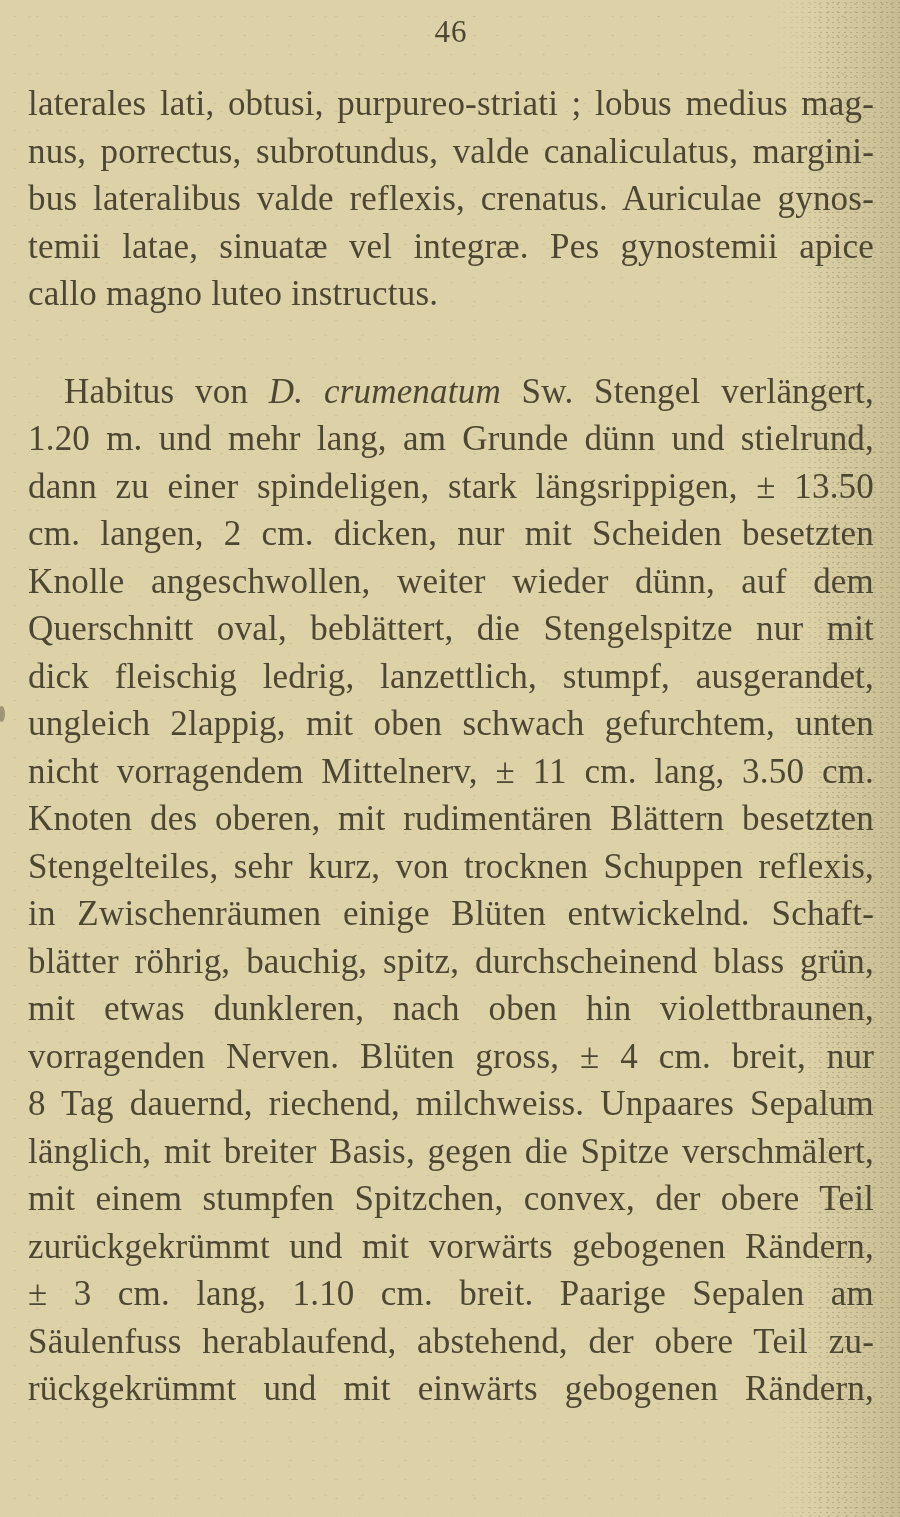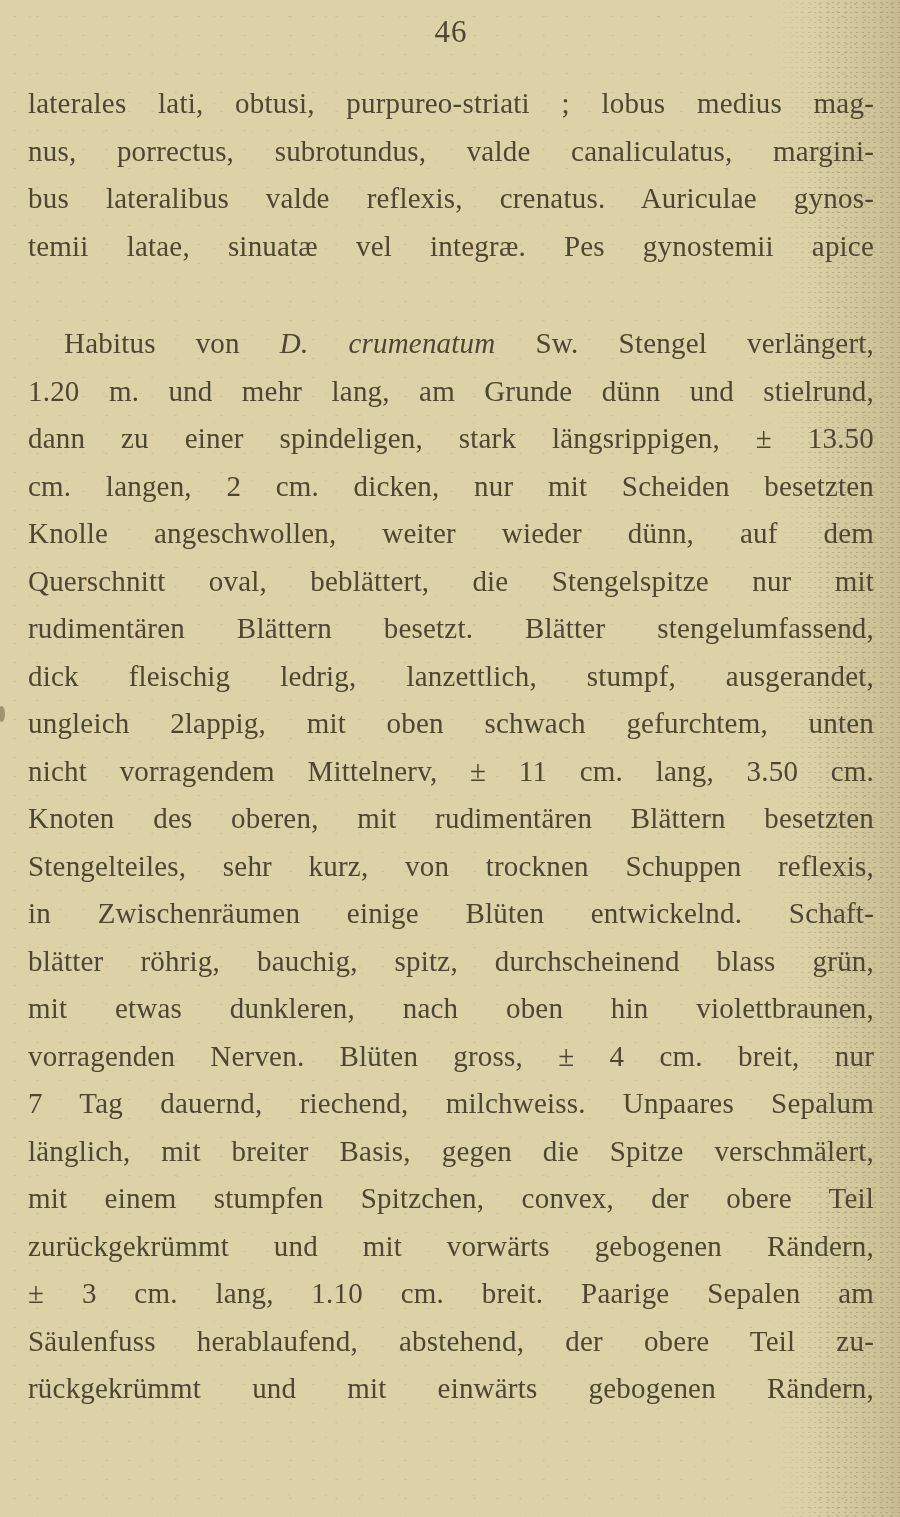--- a/index.html
+++ b/index.html
@@ -56,21 +56,21 @@
     line-height: 40px;
     letter-spacing: 1px;
   }
   .text-block {
     margin-top: 28px;
   }
   .paragraph + .paragraph {
     margin-top: 50px;
   }
   .line {
-    font-size: 29px;
+    font-size: 35px;
     line-height: 47.5px;
     letter-spacing: 0.2px;
     text-align: justify;
     text-align-last: justify;
     white-space: normal;
   }
   .line.no-just {
     text-align-last: left;
   }
   .line.indent {
@@ -87,39 +87,39 @@
   <div class="edge-band"></div>
   <div class="edge-mark"></div>
   <div class="content">
     <div class="page-number">46</div>
     <div class="text-block">
         <div class="paragraph">
           <div class="line"><span>laterales lati, obtusi, purpureo-striati ; lobus medius mag-</span></div>
           <div class="line"><span>nus, porrectus, subrotundus, valde canaliculatus, margini-</span></div>
           <div class="line"><span>bus lateralibus valde reflexis, crenatus. Auriculae gynos-</span></div>
           <div class="line"><span>temii latae, sinuatæ vel integræ.  Pes gynostemii apice</span></div>
+          <div class="line no-just"><span>callo magno luteo instructus.</span></div>
         </div>
         <div class="paragraph">
           <div class="line indent"><span>Habitus von </span><span class="italic">D. crumenatum</span><span> Sw. Stengel verlängert,</span></div>
           <div class="line"><span>1.20 m. und mehr lang, am Grunde dünn und stielrund,</span></div>
           <div class="line"><span>dann zu einer spindeligen, stark längsrippigen, ± 13.50</span></div>
           <div class="line"><span>cm. langen, 2 cm. dicken, nur mit Scheiden besetzten</span></div>
           <div class="line"><span>Knolle angeschwollen, weiter wieder dünn, auf dem</span></div>
           <div class="line"><span>Querschnitt oval, beblättert, die Stengelspitze nur mit</span></div>
-          <div class="line"><span>rudimentären Blättern besetzt.  Blätter stengelumfassend,</span></div>
           <div class="line"><span>dick fleischig ledrig, lanzettlich, stumpf, ausgerandet,</span></div>
           <div class="line"><span>ungleich 2lappig, mit oben schwach gefurchtem, unten</span></div>
           <div class="line"><span>nicht vorragendem Mittelnerv, ± 11 cm. lang, 3.50 cm.</span></div>
           <div class="line"><span>Knoten des oberen, mit rudimentären Blättern besetzten</span></div>
           <div class="line"><span>Stengelteiles, sehr kurz, von trocknen Schuppen reflexis,</span></div>
           <div class="line"><span>in Zwischenräumen einige Blüten entwickelnd.  Schaft-</span></div>
           <div class="line"><span>blätter röhrig, bauchig, spitz, durchscheinend blass grün,</span></div>
           <div class="line"><span>mit etwas dunkleren, nach oben hin violettbraunen,</span></div>
           <div class="line"><span>vorragenden Nerven.  Blüten gross, ± 4 cm. breit, nur</span></div>
-          <div class="line"><span>7 Tag dauernd, riechend, milchweiss.  Unpaares Sepalum</span></div>
+          <div class="line"><span>8 Tag dauernd, riechend, milchweiss.  Unpaares Sepalum</span></div>
           <div class="line"><span>länglich, mit breiter Basis, gegen die Spitze verschmälert,</span></div>
           <div class="line"><span>mit einem stumpfen Spitzchen, convex, der obere Teil</span></div>
           <div class="line"><span>zurückgekrümmt und mit vorwärts gebogenen Rändern,</span></div>
           <div class="line"><span>± 3 cm. lang, 1.10 cm. breit.  Paarige Sepalen am</span></div>
           <div class="line"><span>Säulenfuss herablaufend, abstehend, der obere Teil zu-</span></div>
           <div class="line"><span>rückgekrümmt und mit einwärts gebogenen Rändern,</span></div>
         </div>
       </div>
   </div>
 </div>

